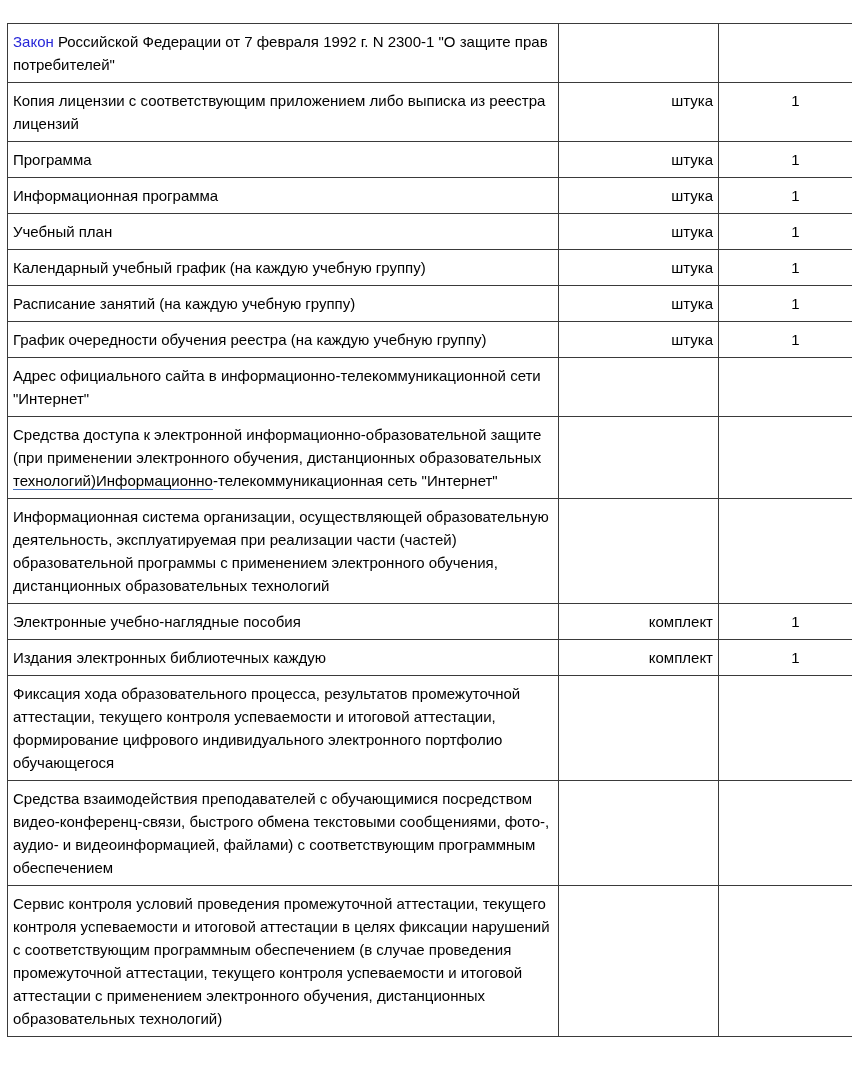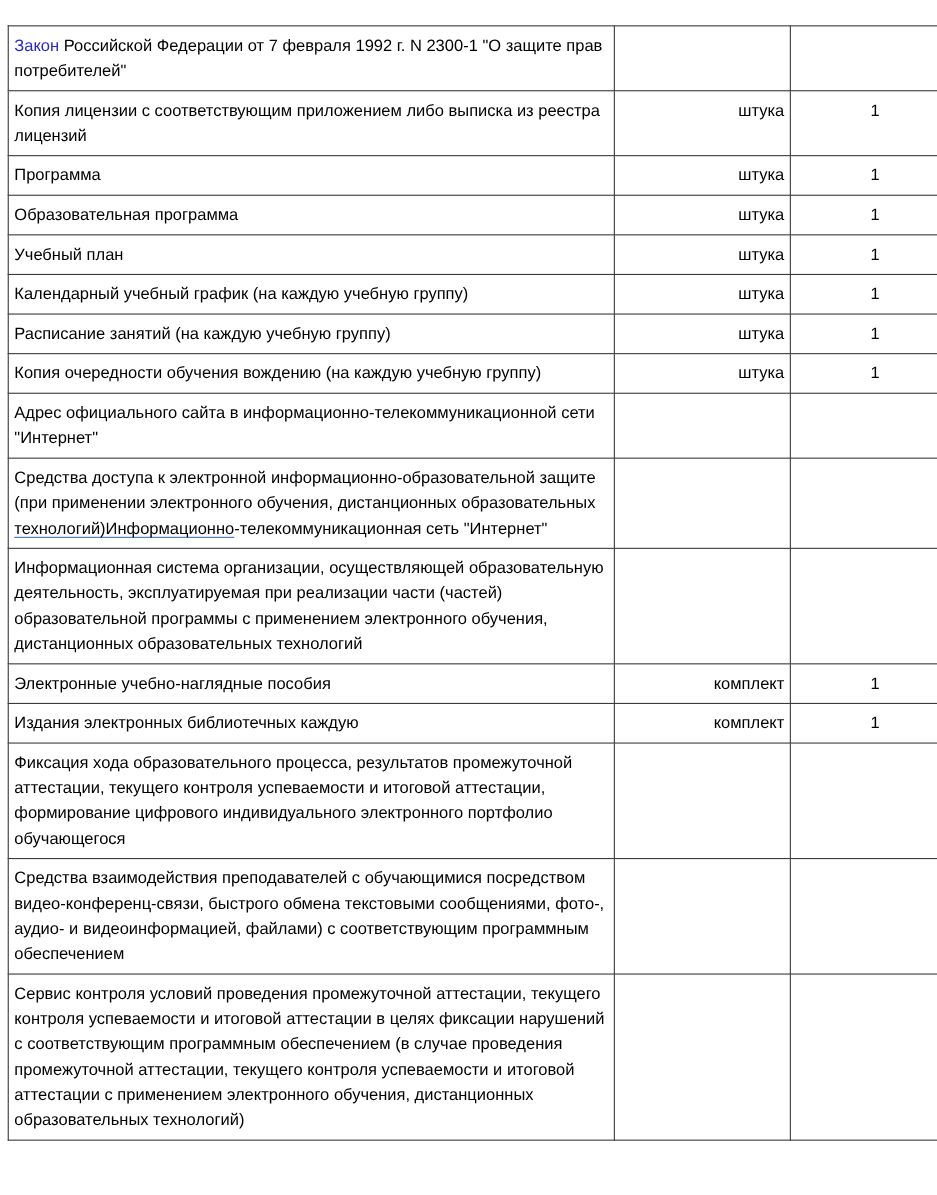--- a/index.html
+++ b/index.html
@@ -63,41 +63,41 @@
           <td class="c-item"><span>Копия лицензии с соответствующим приложением либо выписка из реестра лицензий</span></td>
           <td class="c-unit">штука</td>
           <td class="c-qty">1</td>
         </tr>
         <tr>
           <td class="c-item"><span>Программа</span></td>
           <td class="c-unit">штука</td>
           <td class="c-qty">1</td>
         </tr>
         <tr>
-          <td class="c-item"><span>Образовательная программа</span></td>
+          <td class="c-item"><span>Информационная программа</span></td>
           <td class="c-unit">штука</td>
           <td class="c-qty">1</td>
         </tr>
         <tr>
           <td class="c-item"><span>Учебный план</span></td>
           <td class="c-unit">штука</td>
           <td class="c-qty">1</td>
         </tr>
         <tr>
           <td class="c-item"><span>Календарный учебный график (на каждую учебную группу)</span></td>
           <td class="c-unit">штука</td>
           <td class="c-qty">1</td>
         </tr>
         <tr>
           <td class="c-item"><span>Расписание занятий (на каждую учебную группу)</span></td>
           <td class="c-unit">штука</td>
           <td class="c-qty">1</td>
         </tr>
         <tr>
-          <td class="c-item"><span>Копия очередности обучения вождению (на каждую учебную группу)</span></td>
+          <td class="c-item"><span>График очередности обучения реестра (на каждую учебную группу)</span></td>
           <td class="c-unit">штука</td>
           <td class="c-qty">1</td>
         </tr>
         <tr>
           <td class="c-item"><span>Адрес официального сайта в информационно-телекоммуникационной сети "Интернет"</span></td>
           <td class="c-unit"></td>
           <td class="c-qty"></td>
         </tr>
         <tr>
           <td class="c-item"><span>Средства доступа к электронной информационно-образовательной защите (при применении электронного обучения, дистанционных образовательных </span><span class="u-ins">технологий)Информационно</span><span>-телекоммуникационная сеть "Интернет"</span></td>

